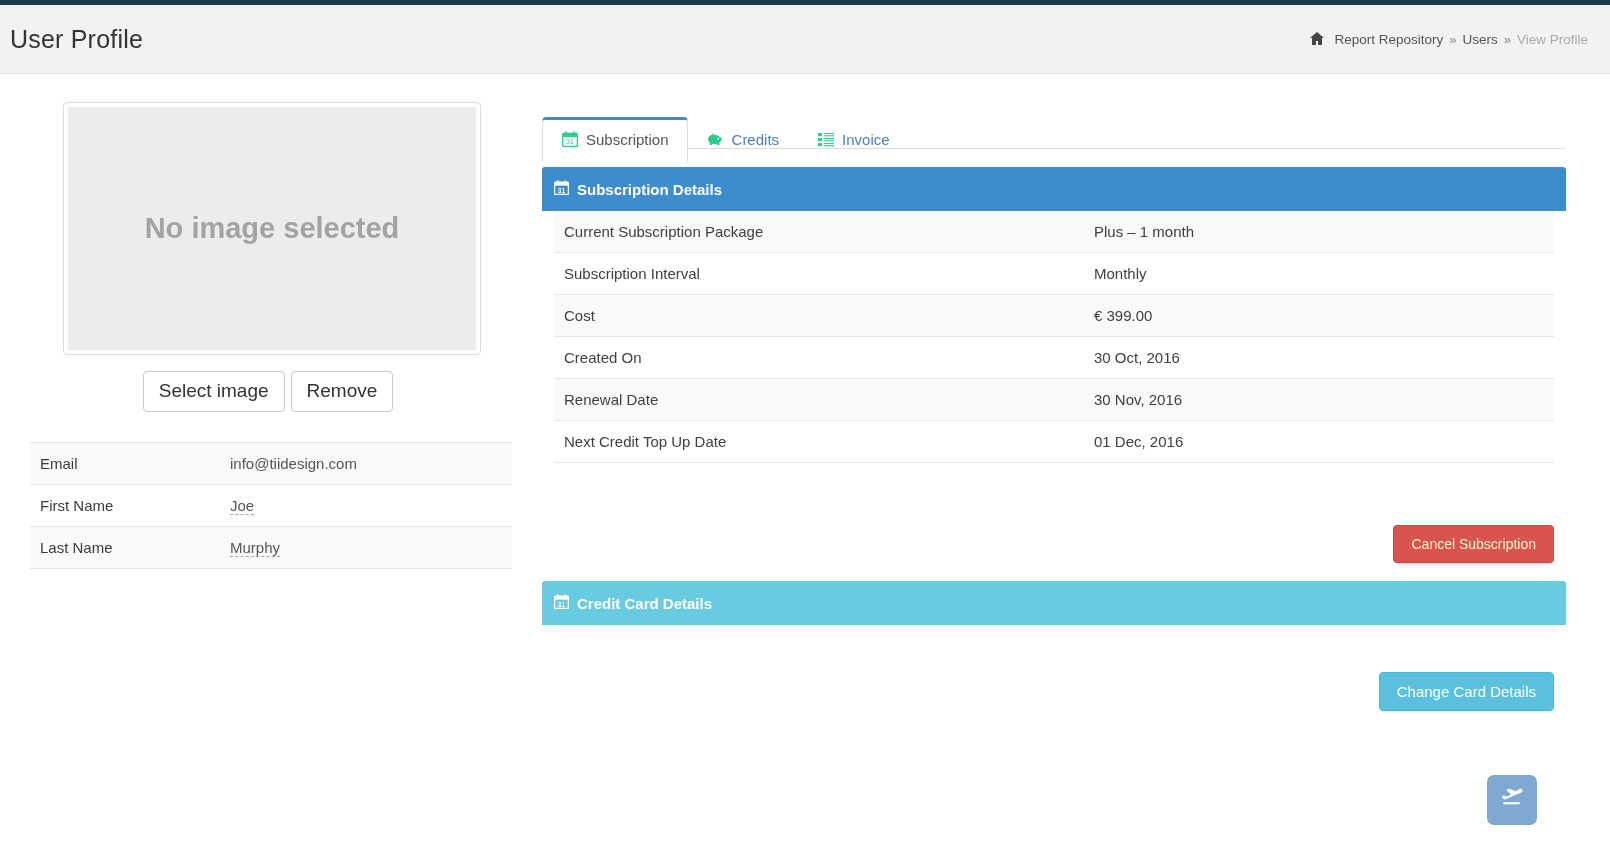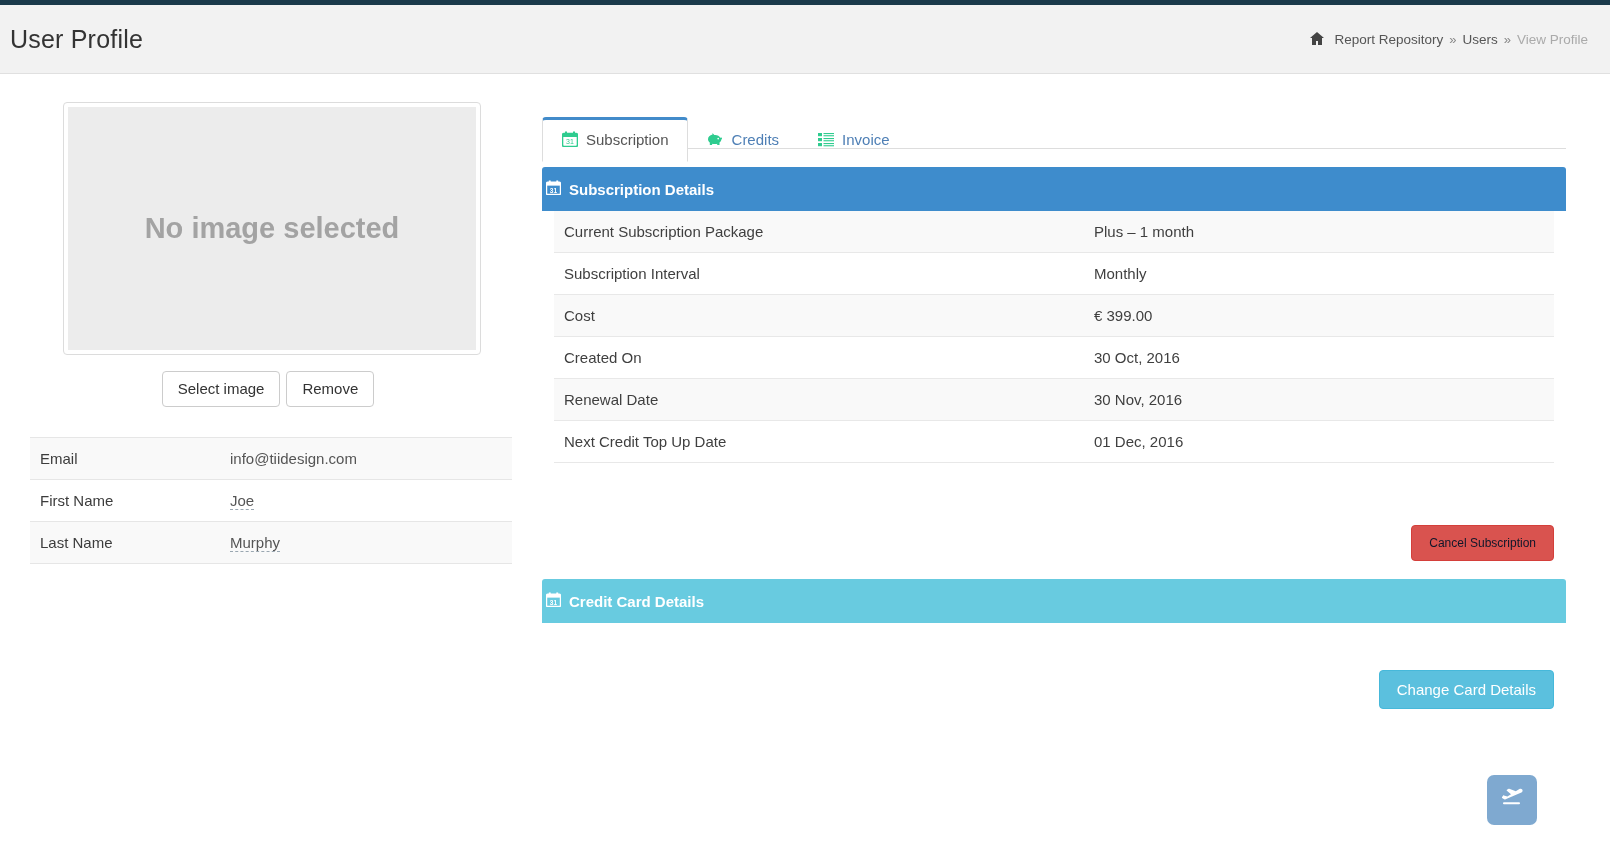--- a/index.html
+++ b/index.html
@@ -81,21 +81,21 @@
     display: flex;
     justify-content: center;
     gap: 6px;
     margin-top: 16px;
   }
   .btn-default {
     background: #ffffff;
     border: 1px solid #cccccc;
     border-radius: 4px;
     padding: 8px 15px;
-    font-size: 15px;
+    font-size: 19px;
     color: #333333;
     font-family: "Liberation Sans", sans-serif;
     cursor: pointer;
     line-height: 1.2;
   }
 
   
   .profile-table {
     width: 482px;
     margin-top: 30px;
@@ -150,21 +150,21 @@
     padding-top: 10px;
   }
   .tab .ico { width: 17px; height: 17px; display: inline-flex; align-items:center; justify-content:center; }
 
   
   .panel { margin-top: 18px; }
   .panel-head {
     color: #ffffff;
     font-size: 15px;
     font-weight: bold;
-    padding: 13px 4px;
+    padding: 13px 12px;
     display: flex;
     align-items: center;
     gap: 8px;
     border-radius: 3px 3px 0 0;
   }
   .panel-head.primary { background: #3e8ccc; }
   .panel-head.info { background: #68cbe0; }
 
   .data-table {
     width: 100%;
@@ -191,22 +191,22 @@
   .cc-table td.v2 { width: 20%; }
 
   .btn-row {
     display: flex;
     justify-content: flex-end;
     padding-right: 12px;
   }
   .btn-danger {
     background: #d9534f;
     border: 1px solid #d43f3a;
-    color: #0f172a;
-    font-size: 12px;
+    color: #fef9c3;
+    font-size: 14px;
     padding: 10px 17px;
     border-radius: 4px;
     cursor: pointer;
     font-family: "Liberation Sans", sans-serif;
   }
   .btn-info {
     background: #5bc0de;
     border: 1px solid #46b8da;
     color: #ffffff;
     font-size: 15px;

